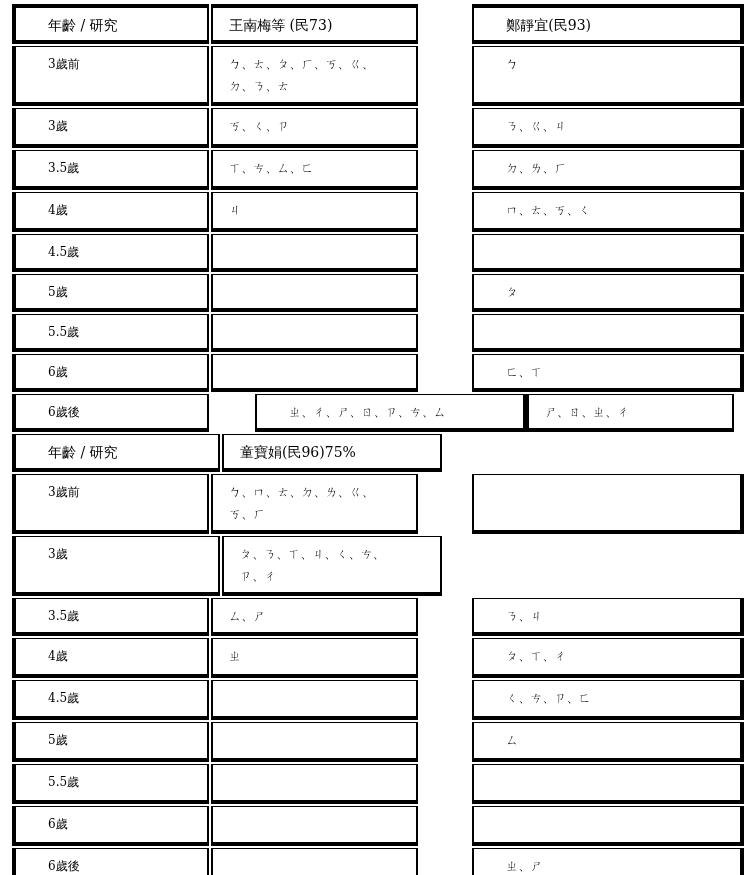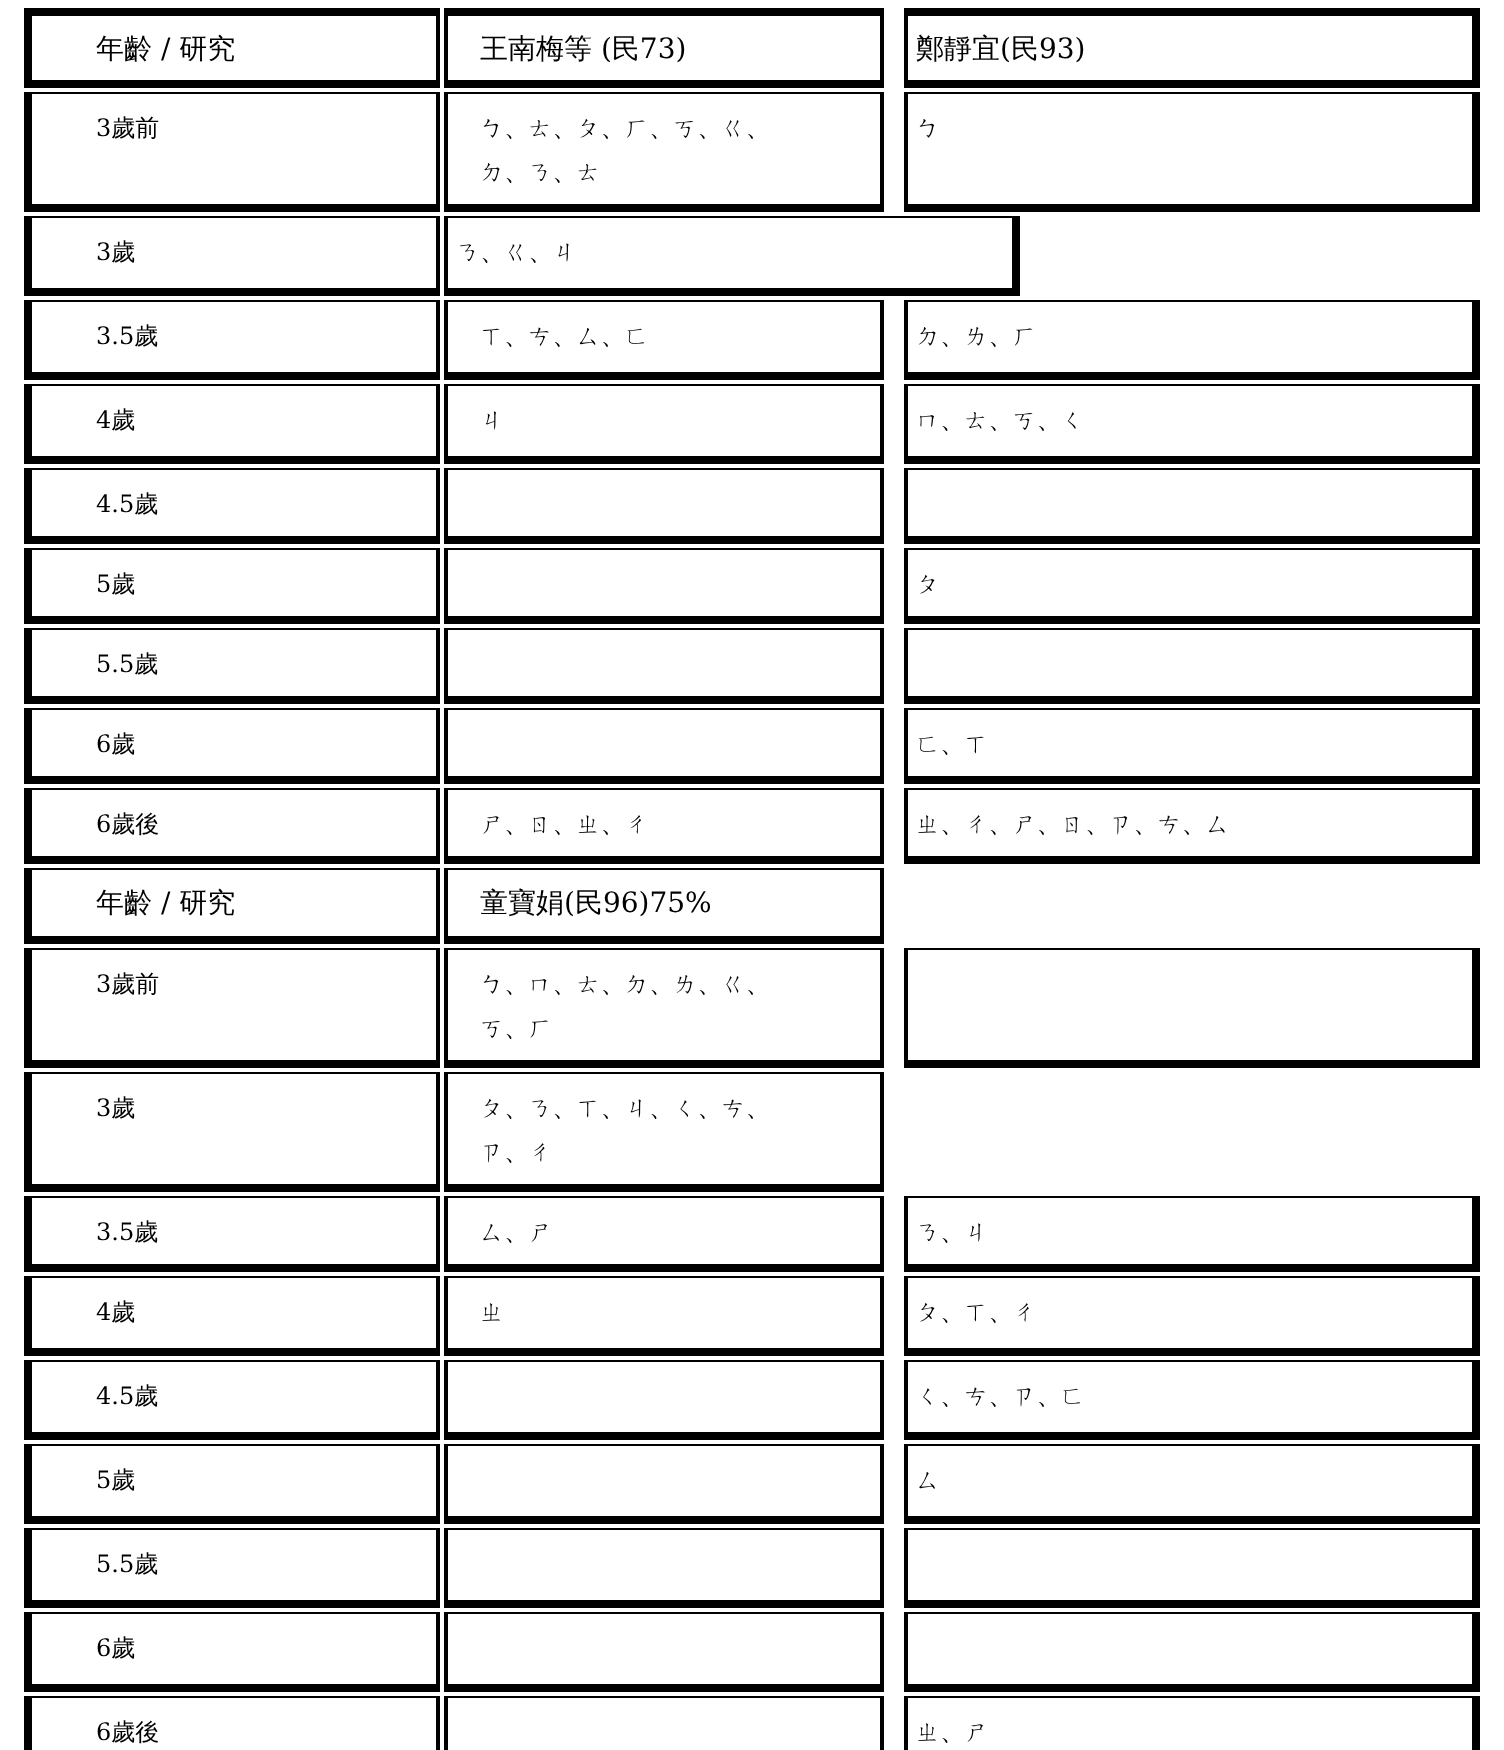--- a/index.html
+++ b/index.html
@@ -7,21 +7,21 @@
            font-family: "DejaVu Serif", "Liberation Serif", serif; color: #000; }
     .tbl { position: absolute; left: 12px; top: 4px; width: 732px; }
     .row { display: flex; }
     .cell { box-sizing: border-box; background: #fff; font-size: 12px; line-height: 22px;
             padding: 6px 10px 0 14px; margin-bottom: 2px; white-space: pre-wrap; }
     .c1 { width: 208px; border-left: 4px solid #000; border-top: 1px solid #000;
           border-right: 2px solid #000; border-bottom: 4px solid #000; margin-right: 2px; padding-left: 32px; }
     .c2 { width: 220px; border-top: 1px solid #000; border-left: 2px solid #000;
           border-right: 2px solid #000; border-bottom: 4px solid #000; margin-right: 10px; padding-left: 16px; }
     .c3 { width: 288px; border-top: 1px solid #000; border-left: 2px solid #000;
-          border-right: 4px solid #000; border-bottom: 4px solid #000; padding-left: 4px; }
+          border-right: 4px solid #000; border-bottom: 4px solid #000; padding-left: 32px; margin-left: 44px; }
     .first .cell { border-top: 4px solid #000; }
     .h38 .cell { height: 40px; }
     .h58 .cell { height: 60px; }
     .h36 .cell { height: 38px; }
     .hdr .cell { font-size: 14px; }
   </style>
 </head>
 <body>
 
 <div class="tbl">
@@ -33,20 +33,21 @@
   </div>
 
   <div class="row h58">
     <div class="cell c1">3歲前</div>
     <div class="cell c2">ㄅ、ㄊ、ㄆ、ㄏ、ㄎ、ㄍ、
 ㄉ、ㄋ、ㄊ</div>
     <div class="cell c3">ㄅ</div>
   </div>
   <div class="row h38">
     <div class="cell c1">3歲</div>
+    <div class="cell c2">ㄎ、ㄑ、ㄗ</div>
     <div class="cell c3">ㄋ、ㄍ、ㄐ</div>
   </div>
   <div class="row h38">
     <div class="cell c1">3.5歲</div>
     <div class="cell c2">ㄒ、ㄘ、ㄙ、ㄈ</div>
     <div class="cell c3">ㄉ、ㄌ、ㄏ</div>
   </div>
   <div class="row h38">
     <div class="cell c1">4歲</div>
     <div class="cell c2">ㄐ</div>
@@ -67,22 +68,22 @@
     <div class="cell c2"></div>
     <div class="cell c3"></div>
   </div>
   <div class="row h36">
     <div class="cell c1">6歲</div>
     <div class="cell c2"></div>
     <div class="cell c3">ㄈ、ㄒ</div>
   </div>
   <div class="row h36">
     <div class="cell c1">6歲後</div>
+    <div class="cell c3">ㄓ、ㄔ、ㄕ、ㄖ、ㄗ、ㄘ、ㄙ</div>
     <div class="cell c2">ㄕ、ㄖ、ㄓ、ㄔ</div>
-    <div class="cell c3">ㄓ、ㄔ、ㄕ、ㄖ、ㄗ、ㄘ、ㄙ</div>
   </div>
 
   <div class="row h36 hdr">
     <div class="cell c1">年齡 / 研究</div>
     <div class="cell c2">童寶娟(民96)75%</div>
   </div>
 
   <div class="row h58">
     <div class="cell c1">3歲前</div>
     <div class="cell c2">ㄅ、ㄇ、ㄊ、ㄉ、ㄌ、ㄍ、

